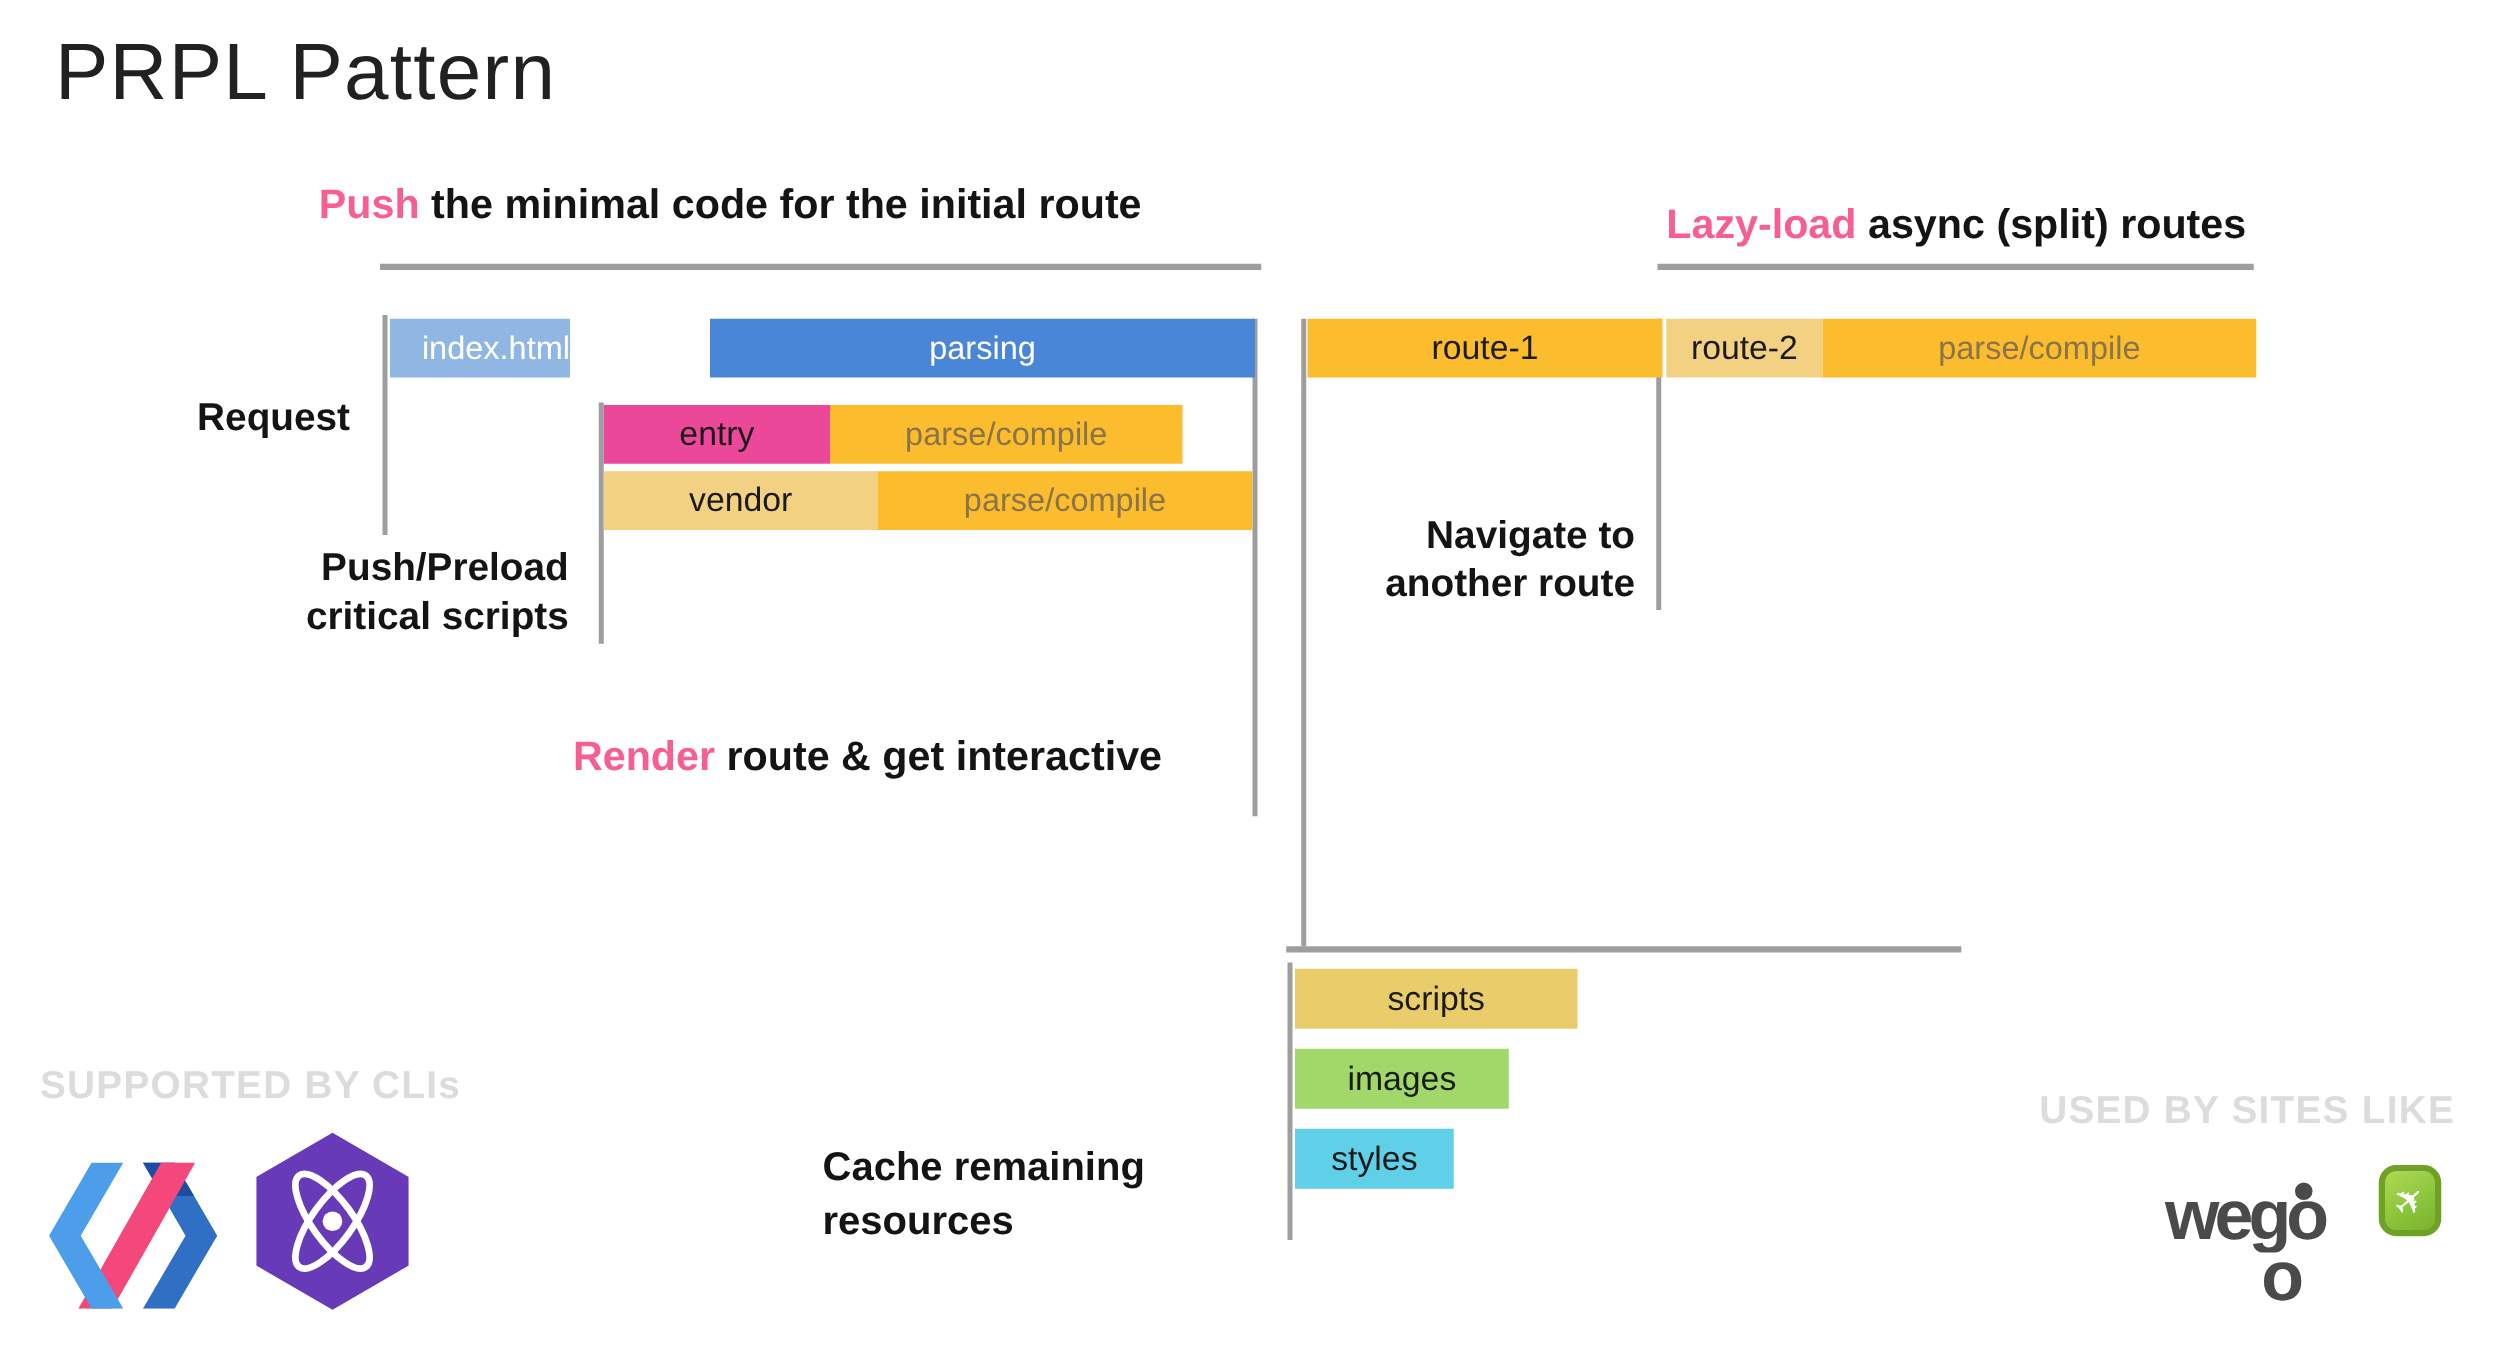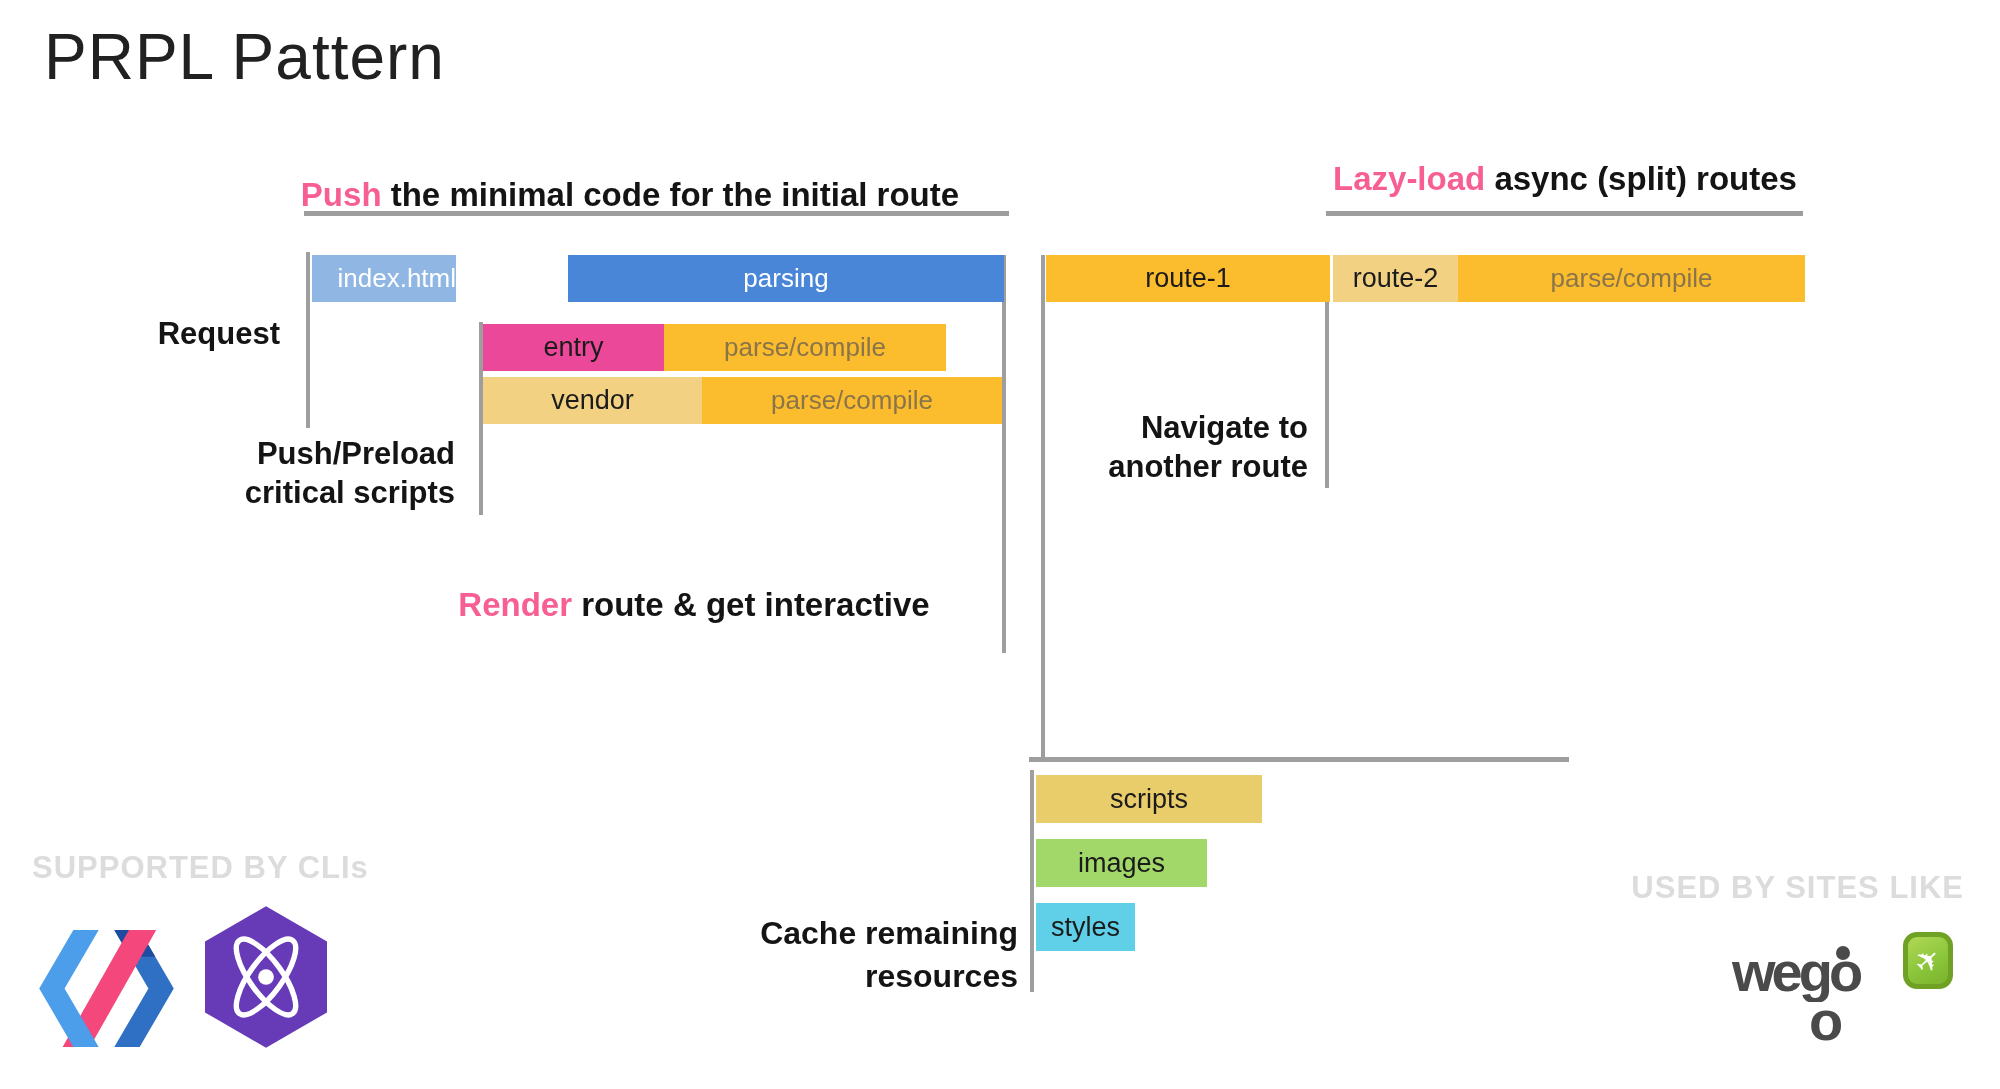--- a/index.html
+++ b/index.html
@@ -6,21 +6,21 @@
   #stage{
     position:relative;width:2000px;height:1089px;background:#ffffff;overflow:hidden;
     font-family:"Liberation Sans",sans-serif;color:#141414;padding-left:32px;
   }
   .abs{position:absolute;}
   
   #title{left:44px;top:20px;font-size:64px;font-weight:300;color:#212121;letter-spacing:1px;}
   
   .hdr{font-size:33px;font-weight:700;color:#141414;white-space:nowrap;}
   .hdr .hl{color:#F75F94;}
-  #hdr-push{left:255px;top:176px;width:750px;text-align:center;}
+  #hdr-push{left:255px;top:144px;width:750px;text-align:left;}
   #hdr-lazy{left:1326px;top:160px;width:478px;text-align:center;}
   #hdr-render{left:400px;top:586px;width:588px;text-align:center;}
   #hdr-precache{left:1031px;top:688px;width:620px;text-align:left;}
   
   .hrule{background:#9E9E9E;height:5px;}
   #ul-push{left:304px;top:211px;width:705px;}
   #ul-lazy{left:1326px;top:211px;width:477px;}
   #ul-precache{left:1029px;top:757px;width:540px;}
   
   .vline{width:4px;background:#9E9E9E;}
@@ -39,28 +39,28 @@
   #bar-parsing{left:568px;top:255px;width:436px;background:#4A86D8;}
   #bar-route1{left:1046px;top:255px;width:284px;background:#FBBC2D;}
   #bar-route2{left:1333px;top:255px;width:125px;background:#F3D183;}
   #bar-route2-pc{left:1458px;top:255px;width:347px;background:#FBBC2D;}
   #bar-entry{left:483px;top:324px;width:181px;background:#ec4899;}
   #bar-entry-pc{left:664px;top:324px;width:282px;background:#FBBC2D;}
   #bar-vendor{left:483px;top:377px;width:219px;background:#F3D183;}
   #bar-vendor-pc{left:702px;top:377px;width:300px;background:#FBBC2D;}
   #bar-scripts{left:1036px;top:775px;width:226px;height:48px;line-height:48px;background:#EACD6B;}
   #bar-images{left:1036px;top:839px;width:171px;height:48px;line-height:48px;background:#A2D869;}
-  #bar-styles{left:1036px;top:903px;width:99px;height:48px;line-height:48px;background:#5FD0E8;}
+  #bar-styles{left:1036px;top:903px;width:127px;height:48px;line-height:48px;background:#5FD0E8;}
   
   .lbl{font-size:31px;font-weight:700;color:#141414;white-space:nowrap;}
   #lbl-request{left:60px;top:316px;width:220px;text-align:right;}
   #lbl-pushpreload{left:155px;top:434px;width:300px;text-align:right;line-height:39px;}
   #lbl-navanother{left:1018px;top:408px;width:290px;text-align:right;line-height:39px;}
   #lbl-navnext{left:660px;top:706px;width:366px;text-align:right;}
-  #lbl-cache{left:658px;top:912px;width:360px;text-align:right;line-height:43px;font-size:32px;}
+  #lbl-cache{left:658px;top:912px;width:360px;line-height:43px;font-size:32px;}
   
   .watermark{font-size:31px;font-weight:700;color:#DCDCDC;letter-spacing:1px;white-space:nowrap;}
   #supported{left:32px;top:850px;}
   #used{left:1598px;top:870px;width:366px;text-align:right;}
   #polymer-logo{left:33px;top:930px;}
   #preact-logo{left:205px;top:906px;}
   
   #wego{left:1712px;top:926px;width:256px;height:122px;}
   #wego-text{position:absolute;left:0;top:0;width:190px;height:76px;overflow:hidden;
     font-size:56px;line-height:92px;font-weight:700;color:#4A4A4A;letter-spacing:-4px;margin-left:20px;}

